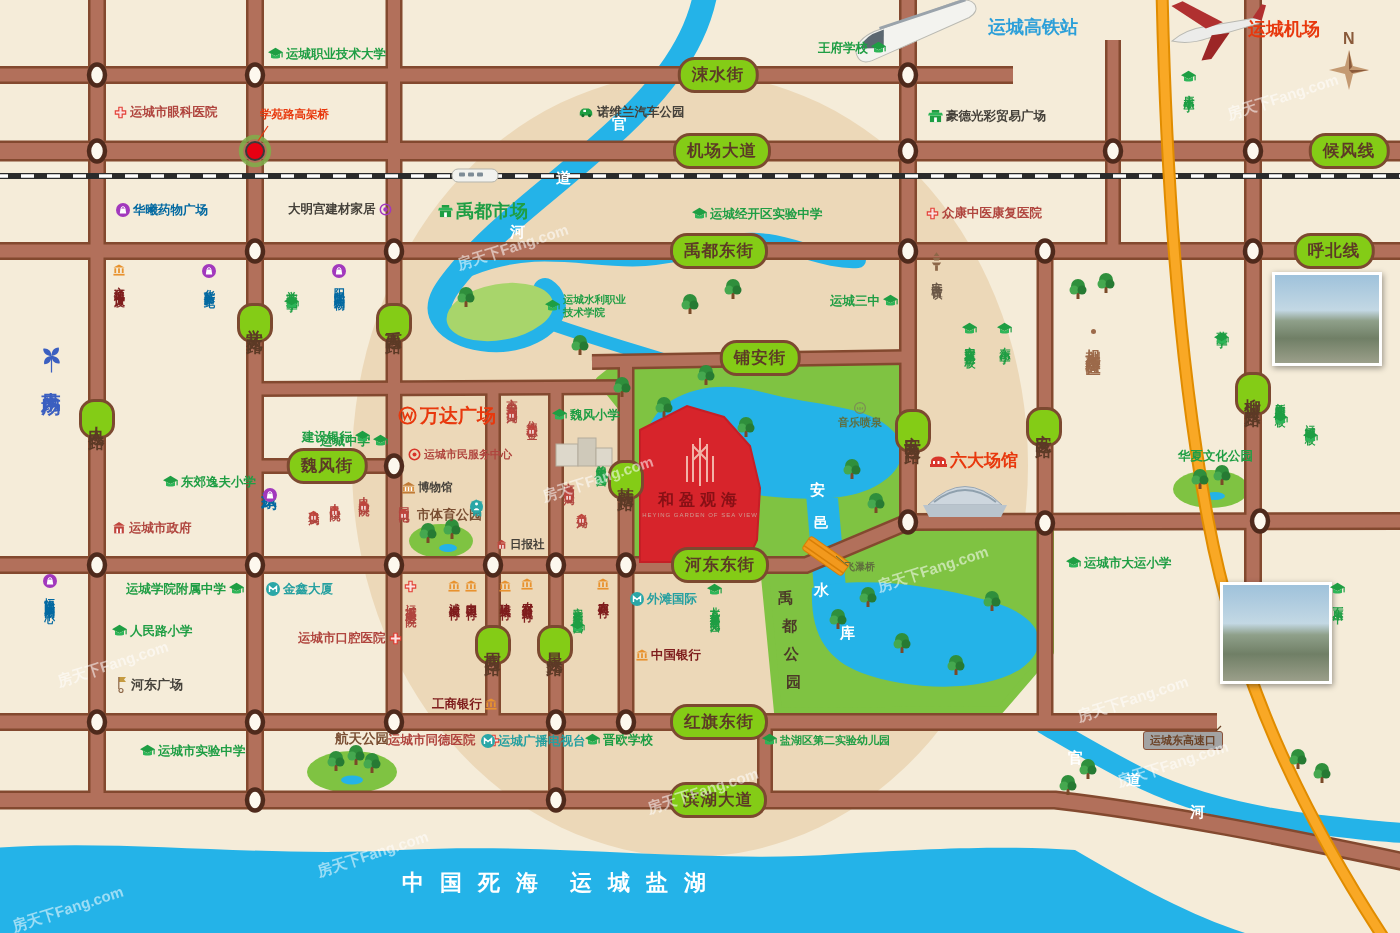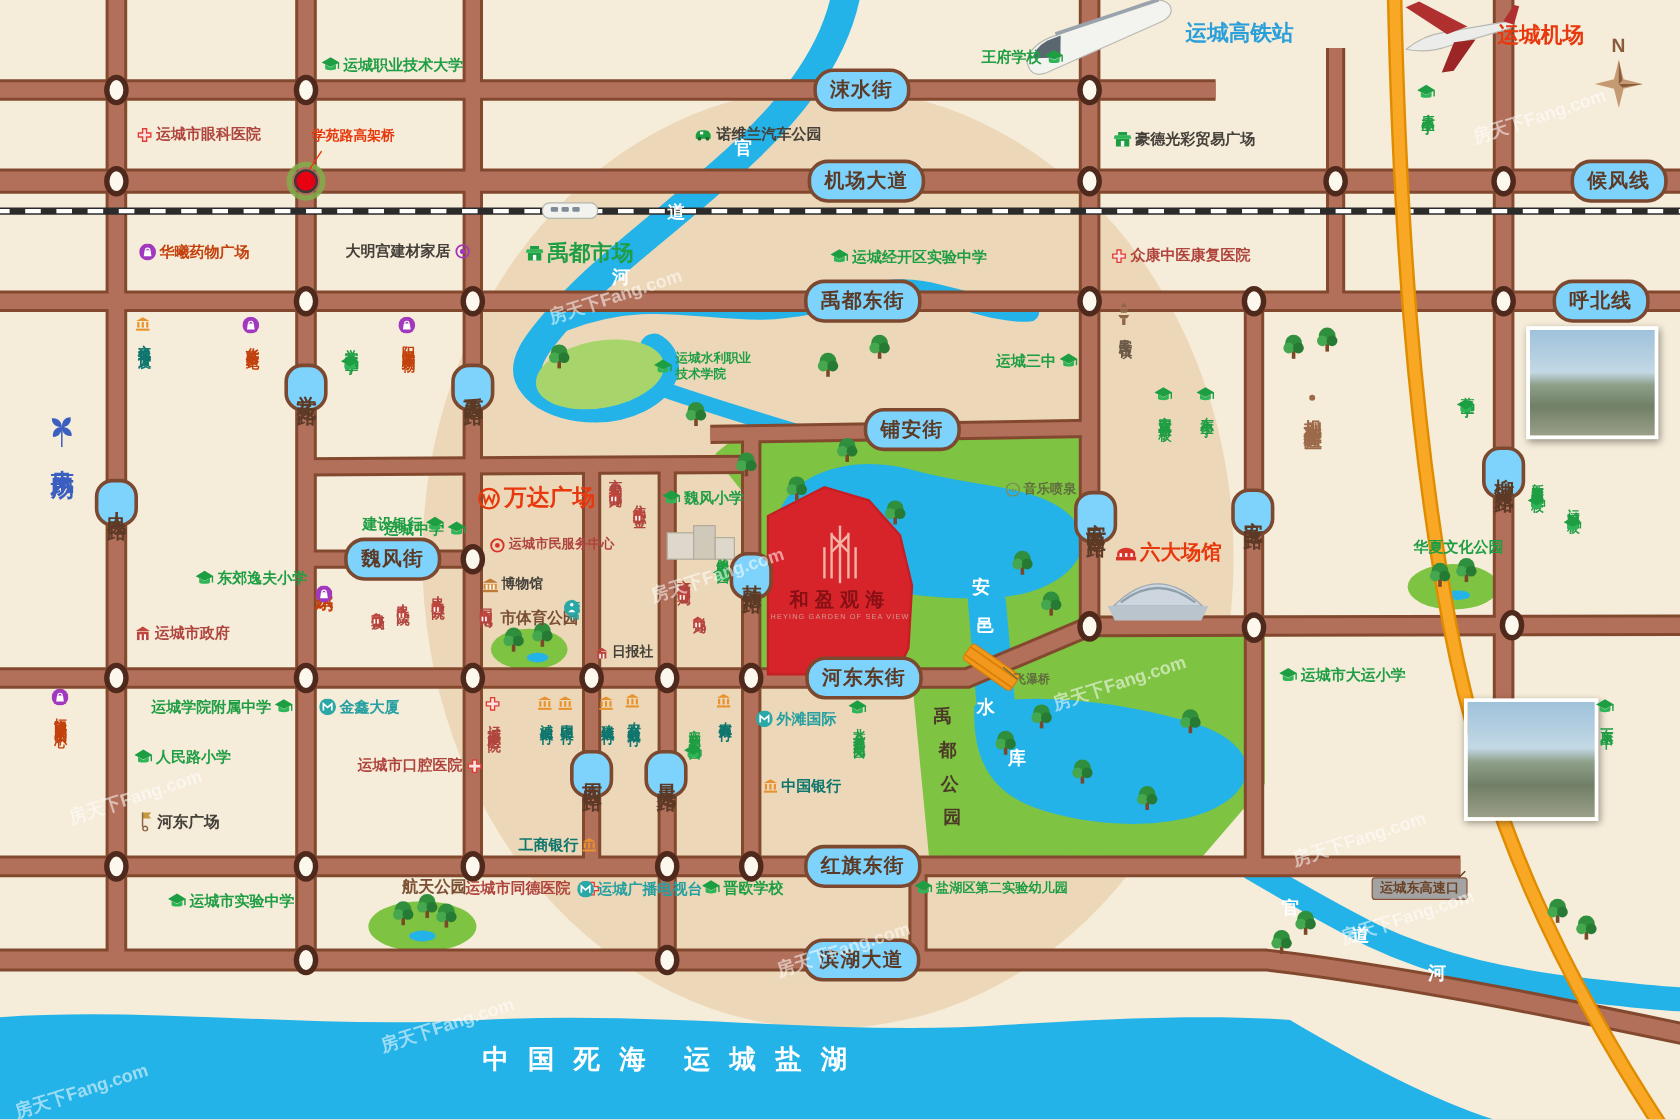--- a/index.html
+++ b/index.html
@@ -4,24 +4,24 @@
 <style>
   html,body{margin:0;padding:0;background:#e9e2d2;font-family:"Liberation Sans","DejaVu Sans",sans-serif;}
   #map{position:relative;width:1400px;height:933px;overflow:hidden;background:#f5ecd9;}
   #base{position:absolute;left:0;top:0;z-index:0;}
   .place{position:absolute;display:flex;align-items:center;gap:3px;white-space:nowrap;z-index:30;line-height:1;}
   .place.v{flex-direction:column;gap:2px;}
   .place .lbl{font-weight:700;font-size:12.5px;}
   .place.v .lbl{writing-mode:vertical-rl;letter-spacing:2px;font-size:11px;}
   .place .ic{display:inline-flex;line-height:0;}
   .wrap .lbl{white-space:normal;width:72px;font-size:10.5px;line-height:1.25;}
-  .c-green{color:#1f9e44}.c-maroon{color:#b0453e}.c-purple{color:#c2410c}.c-orange{color:#0f766e}
+  .c-green{color:#1f9e44}.c-maroon{color:#b0453e}.c-purple{color:#0369a1}.c-orange{color:#7f1d1d}
   .c-teal{color:#26a0a0}.c-dark{color:#45413a}.c-blue{color:#2b9fd9}.c-indigo{color:#3b5fc0}
   .c-redbig{color:#e8380d}.c-brown{color:#9c6a4a}.c-brownb{color:#7a4f33}.c-olive{color:#5f6e3e}.c-darkbrown{color:#6b5847}
-  .pill{position:absolute;transform:translate(-50%,-50%);background:#7dd3fc;border:3px solid #7c4930;border-radius:17px;color:#5c3a26;font-weight:700;font-size:16.5px;padding:4px 11px;z-index:40;white-space:nowrap;letter-spacing:1px;}
+  .pill{position:absolute;transform:translate(-50%,-50%);background:#84cc16;border:3px solid #7c4930;border-radius:17px;color:#5c3a26;font-weight:700;font-size:16.5px;padding:4px 11px;z-index:40;white-space:nowrap;letter-spacing:1px;}
   .pill.v{writing-mode:vertical-rl;padding:11px 4px;letter-spacing:4px;border-radius:15px;}
   .boxed .lbl{background:#a3a3a3;border:1.5px solid #8a5138;border-radius:3px;padding:3px 6px;color:#6b4226;font-weight:700;}
   .photo{position:absolute;border:3px solid #fff;box-shadow:1px 2px 6px rgba(0,0,0,.4);z-index:25;
     background:linear-gradient(180deg,#9fc2db 0%,#c3d8e4 40%,#8fa08a 52%,#707f66 72%,#9b9f8a 100%);}
   .sealabel{position:absolute;color:#fff;font-weight:700;font-size:22px;letter-spacing:16px;z-index:30;}
   .wm{position:absolute;color:rgba(255,255,255,.55);font-size:15px;font-weight:700;transform:rotate(-18deg);z-index:60;pointer-events:none;}
   .char{position:absolute;font-weight:700;z-index:30;line-height:1;}
   .projname{position:absolute;z-index:35;color:#871015;font-family:"Liberation Serif","DejaVu Serif",serif;font-weight:700;text-align:center;letter-spacing:5px;font-size:16px;}
   .projsub{position:absolute;z-index:35;color:#d09a90;font-size:6px;text-align:center;letter-spacing:1px;}
   .ncompass{position:absolute;z-index:30;color:#8a5a3a;font-weight:700;font-size:16px;}
@@ -859,21 +859,21 @@
       <span class="lbl">税务局</span>
       <span class="ic">
         <svg width="11" height="11" viewBox="0 0 13 13">
           <path d="M6.5,1 12,4.5 H1Z" fill="#c0453d"></path>
           <rect x="2" y="5" width="9" height="6.5" fill="#c0453d"></rect>
           <rect x="4" y="7" width="1.6" height="4.5" fill="#fff"></rect>
           <rect x="7.4" y="7" width="1.6" height="4.5" fill="#fff"></rect>
         </svg>
       </span>
     </div>
-    <div class="place c-olive" style="left: 838px; top: 402px;">
+    <div class="place c-olive" style="left: 838px; top: 402px; flex-direction: column;">
       <span class="ic">
         <svg width="12" height="12" viewBox="0 0 12 12">
           <circle cx="6" cy="6" r="5.4" fill="none" stroke="#7b8d55" stroke-width="1.2"></circle>
           <path d="M6,8 V5 M4,7.5 3.3,5.4 M8,7.5 8.7,5.4" stroke="#7b8d55" stroke-width="1.1" fill="none"></path>
         </svg>
       </span>
       <span class="lbl" style="font-size: 11px;">音乐喷泉</span>
     </div>
     <div class="place c-redbig" style="left: 930px; top: 452px;">
       <span class="ic">

